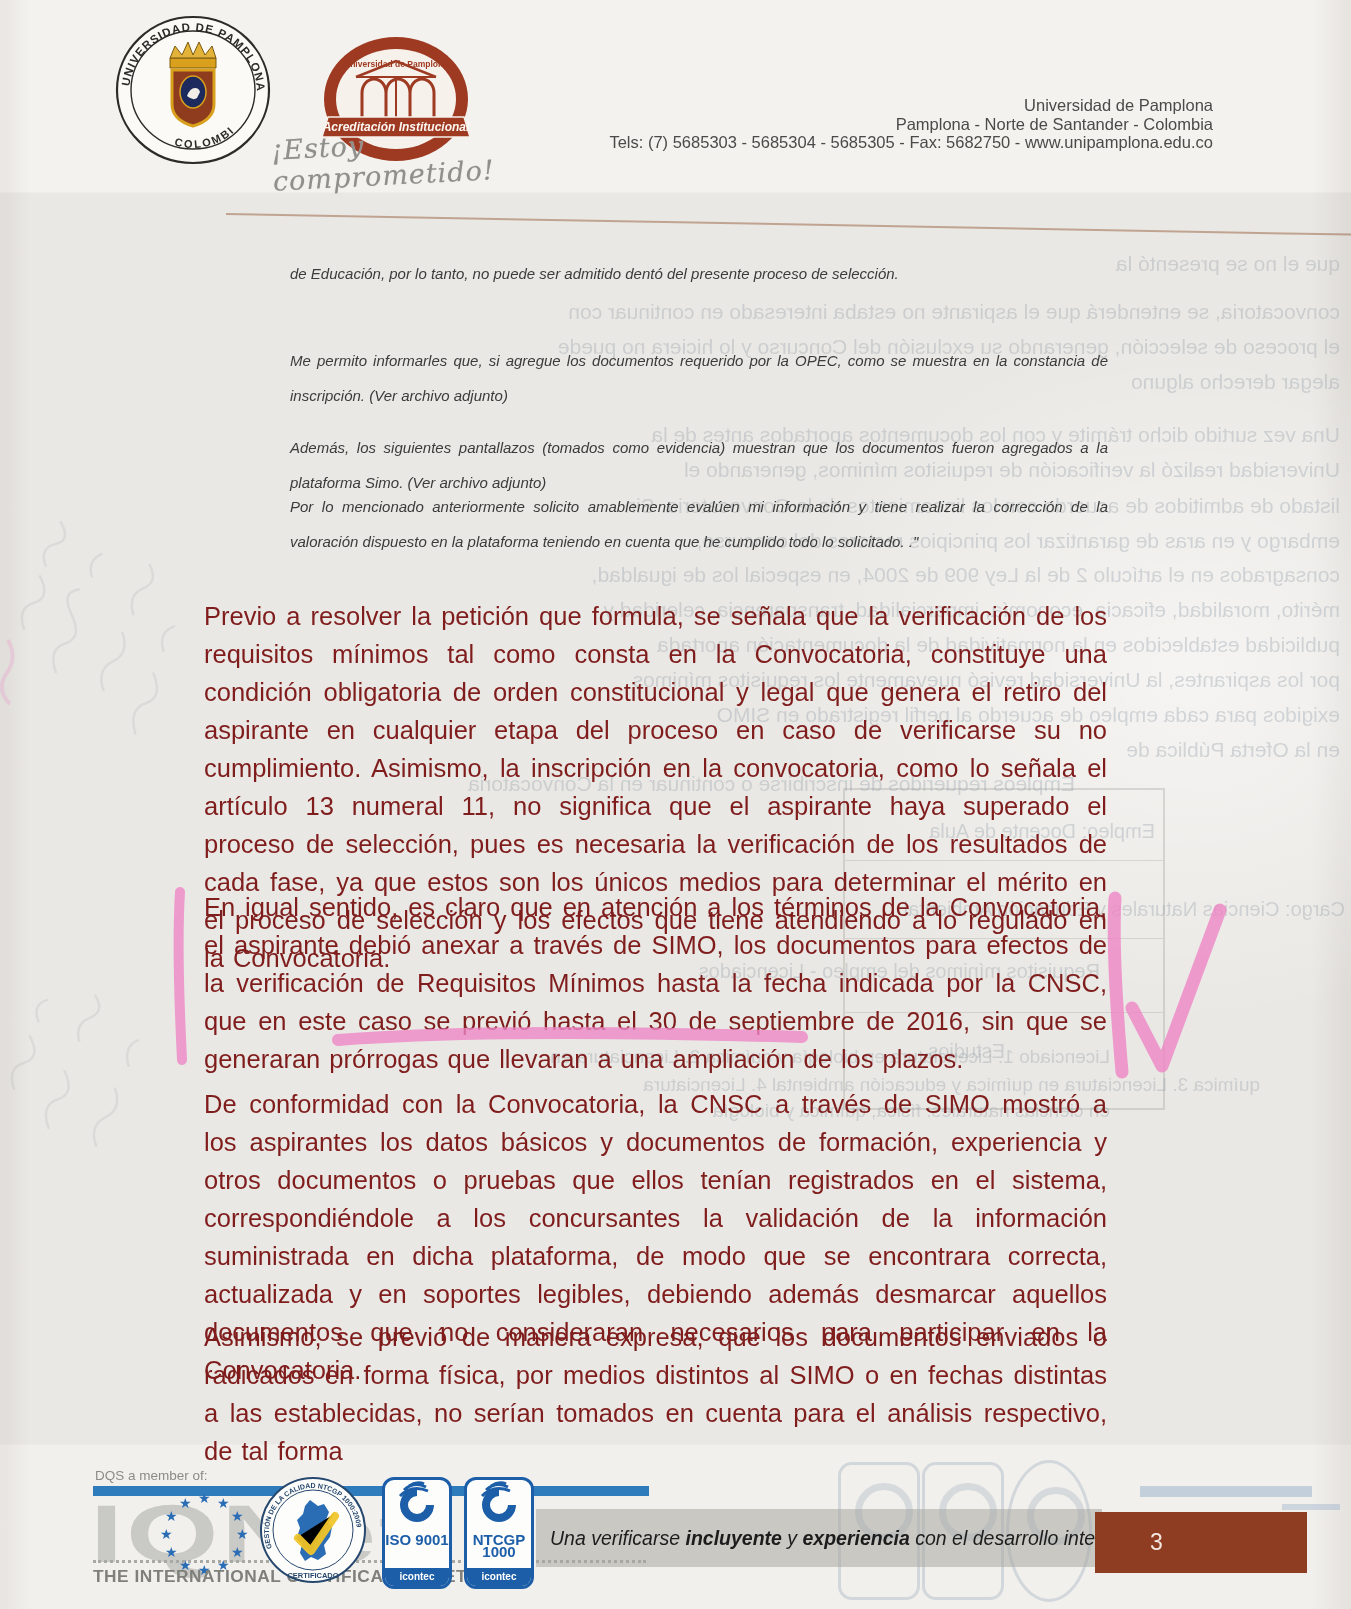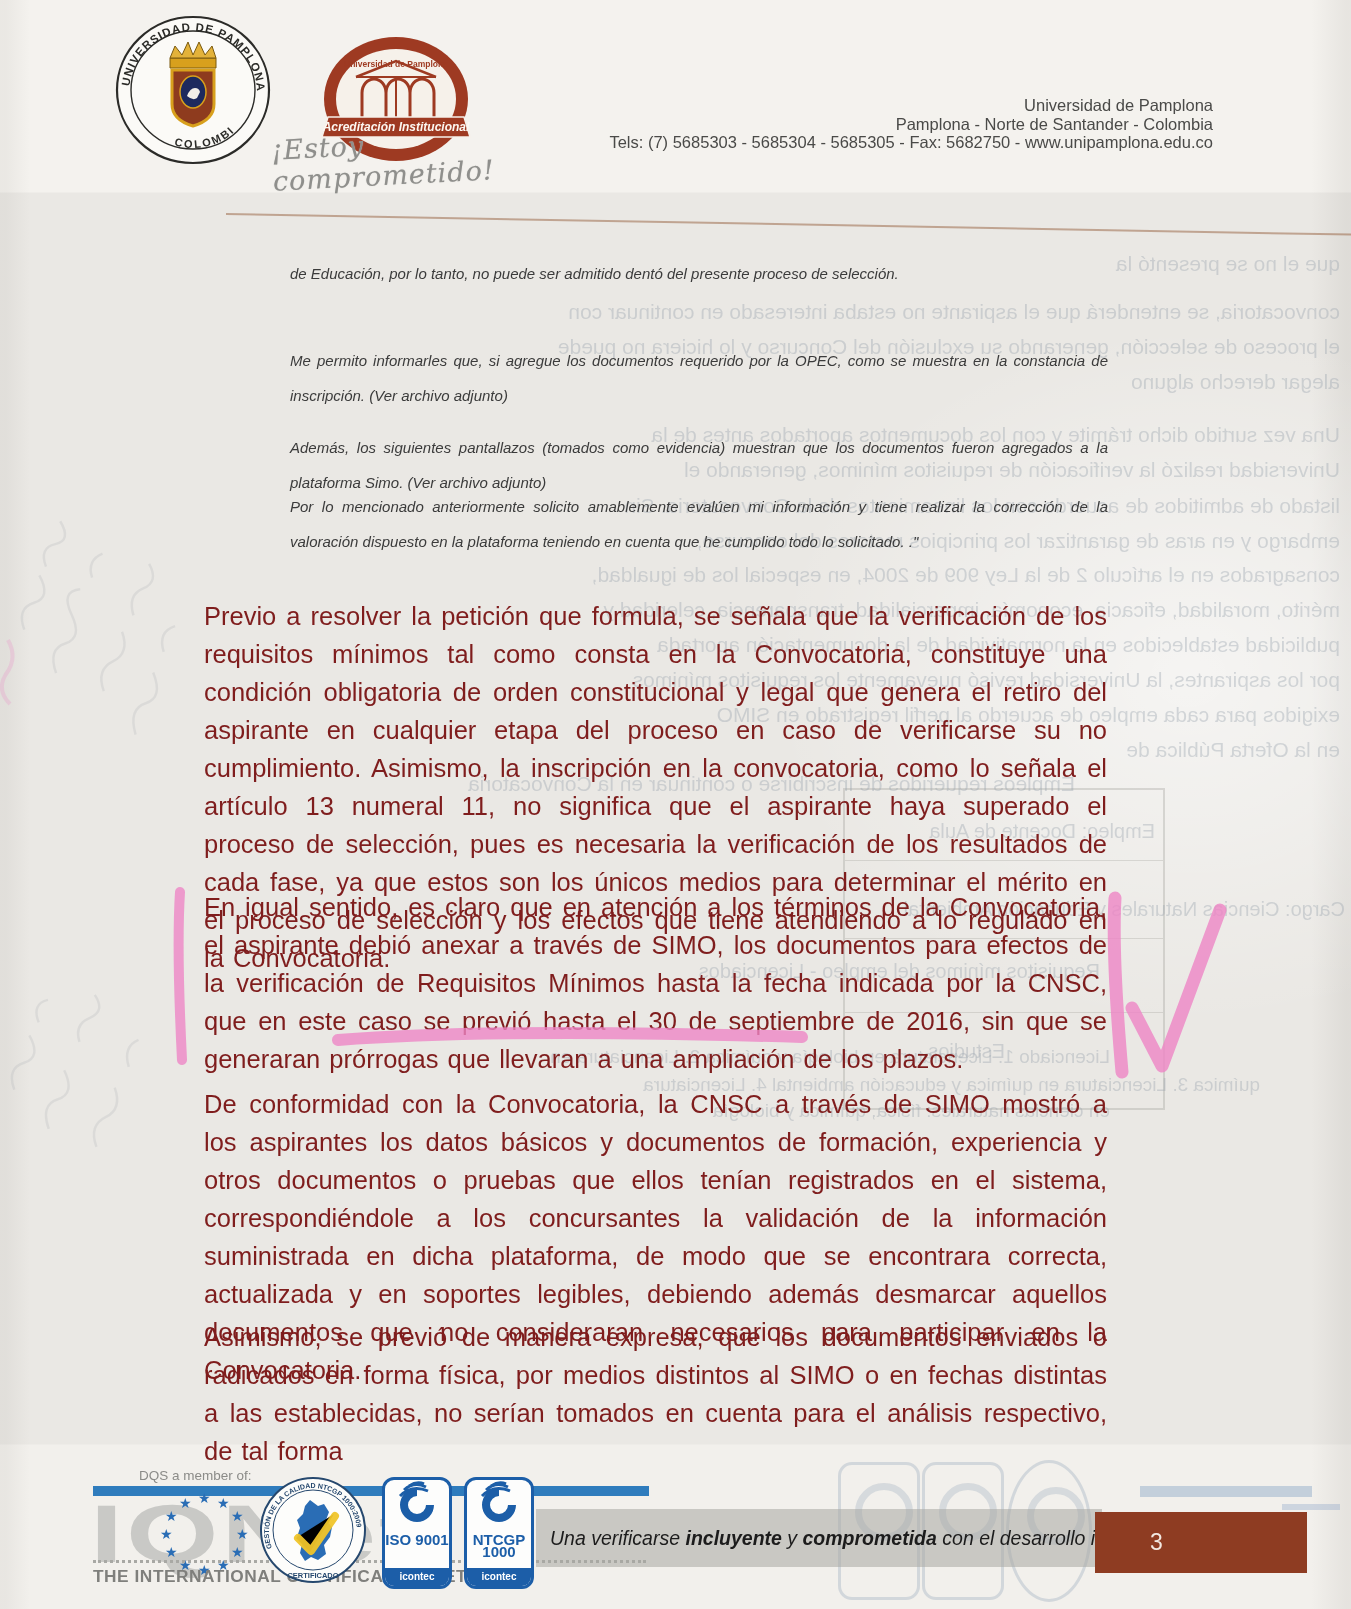--- a/index.html
+++ b/index.html
@@ -37,21 +37,21 @@
   #ghost-table{left:843px;top:788px;width:318px;height:318px;
     border:2px solid rgba(150,150,143,.30);}
   #ghost-table .row{position:absolute;left:0;width:100%;height:0;
     border-top:1.5px solid rgba(150,150,143,.28);}
   .ghost-badge{position:absolute;border:3px solid rgba(130,150,175,.28);border-radius:14px;}
   .ghost-badge .swirl{position:absolute;left:14px;top:18px;width:44px;height:44px;border-radius:50%;
     border:7px solid rgba(130,150,175,.25);}
   #ghost-bluestrip{left:1140px;top:1486px;width:172px;height:11px;background:rgba(110,145,190,.35);}
   #ghost-bluestrip2{left:1282px;top:1504px;width:58px;height:6px;background:rgba(110,145,190,.28);}
   
-  #dqs-label{left:95px;top:1468px;font-size:13.5px;color:#8b8b88;margin-left:44px;}
+  #dqs-label{left:95px;top:1468px;font-size:13.5px;color:#8b8b88;}
   #iqnet-bar{left:93px;top:1486px;width:556px;height:10px;background:#2f7cbd;}
   #iqnet-text{left:90px;top:1487px;font-size:82px;font-weight:bold;color:#c9c9c6;
     transform:scaleX(1.45);transform-origin:left top;letter-spacing:2px;}
   #iqnet-dash{left:93px;top:1560px;width:553px;border-top:3px dotted #a8a8a4;}
   #iqnet-sub{left:93px;top:1568px;font-size:16px;font-weight:bold;color:#7f7f7c;
     transform:scaleX(1.08);transform-origin:left top;letter-spacing:.5px;white-space:nowrap;width:560px;}
   #cert-seal{left:258px;top:1472px;}
   .badge{width:64px;height:106px;border:3px solid #1c5ea8;border-radius:12px;background:#fdfdfc;
     display:flex;flex-direction:column;align-items:center;overflow:hidden;}
   #badge-iso{left:382px;top:1477px;} #badge-ntcgp{left:464px;top:1477px;}
@@ -237,18 +237,18 @@
 <div class="abs badge" id="badge-ntcgp">
   <svg width="50" height="52" viewBox="0 0 50 52">
     <path d="M25 8 a17 17 0 1 0 17 17 l-8 0 a9 9 0 1 1 -9 -9 z" fill="#1c5ea8"></path>
     <path d="M12 10 q10 -9 22 -3 M8 16 q12 -12 28 -5 M17 6 q8 -5 15 -2" stroke="#1c5ea8" stroke-width="3" fill="none"></path>
   </svg>
   <div class="label">NTCGP 1000</div>
   <div class="band">icontec</div>
 </div>
 
 <div class="abs" id="banner">
-  <div class="txt"><span>Una verificarse </span><b>incluyente</b><span> y </span><b>comprometida</b><span> con el desarrollo integral</span></div>
+  <div class="txt"><span>Una verificarse </span><b>incluyente</b><span> y </span><b>experiencia</b><span> con el desarrollo integral</span></div>
 </div>
 
 <div class="abs" id="page-num-block">
   <div class="num">3</div>
 </div>
 
 </body></html>

